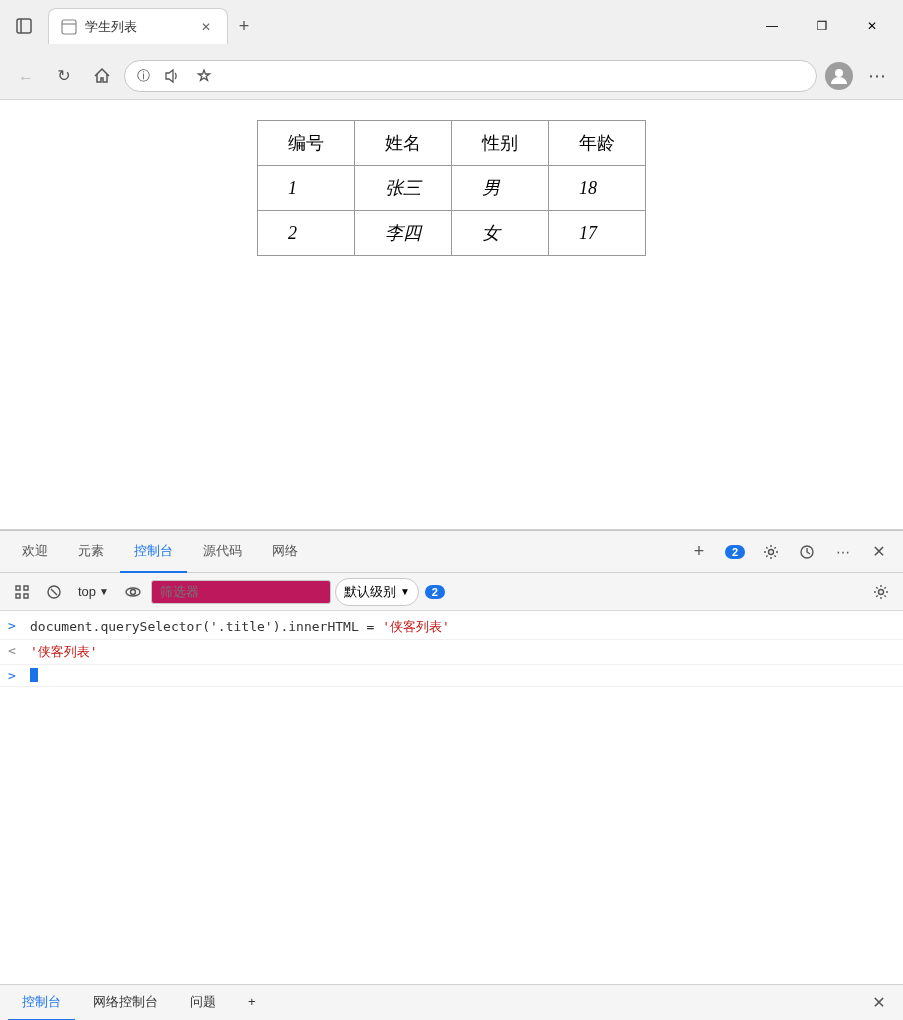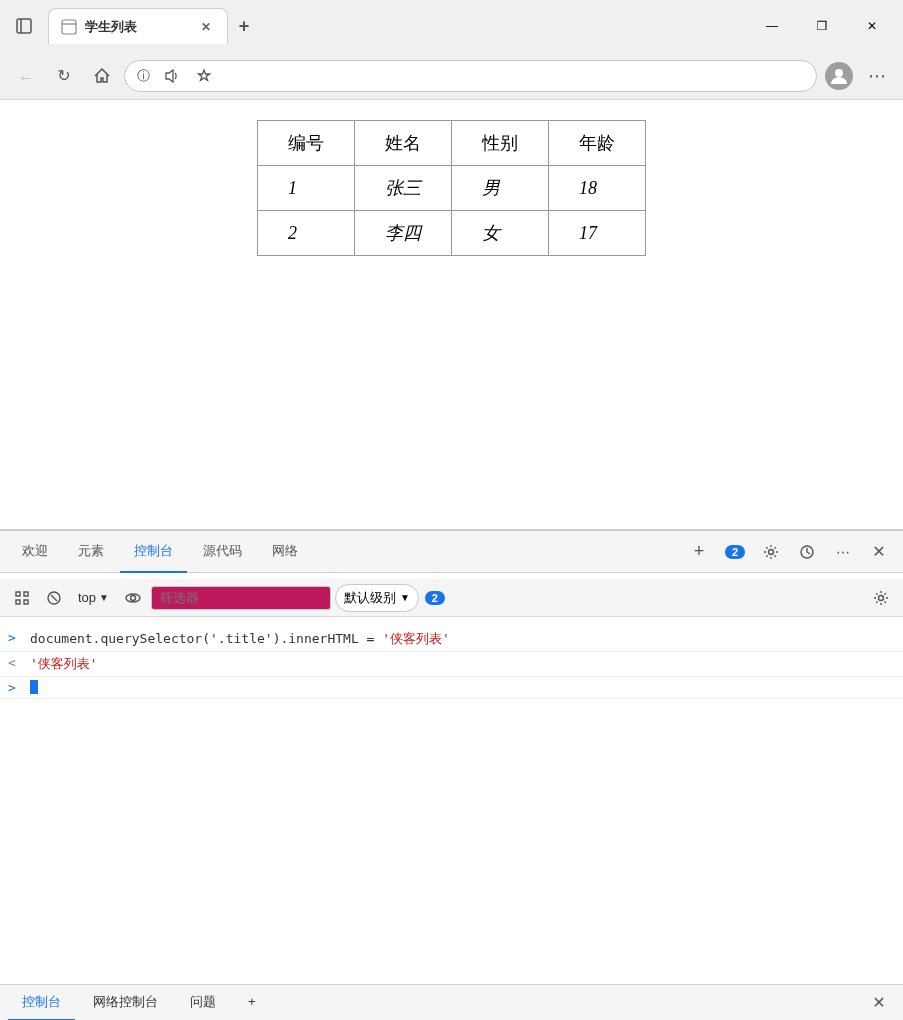--- a/index.html
+++ b/index.html
@@ -5,21 +5,21 @@
     * { margin: 0; padding: 0; box-sizing: border-box; }
     body { width: 903px; height: 1020px; font-family: 'Segoe UI', Arial, sans-serif; background: #f0f0f0; overflow: hidden; }
 
     
     .browser-window { width: 903px; height: 1020px; display: flex; flex-direction: column; background: #f0f0f0; }
 
     
     .title-bar { height: 52px; background: #f0f0f0; display: flex; align-items: center; padding: 0 8px; gap: 8px; }
     .sidebar-toggle { width: 32px; height: 32px; display: flex; align-items: center; justify-content: center; border-radius: 4px; cursor: pointer; }
     .sidebar-toggle svg { width: 18px; height: 18px; }
-    .tab-bar { display: flex; align-items: center; flex: 1; gap: 0; font-weight: bold; }
+    .tab-bar { display: flex; align-items: center; flex: 1; gap: 0; }
     .tab { display: flex; align-items: center; background: #ffffff; border-radius: 8px 8px 0 0; padding: 0 12px; height: 36px; gap: 8px; min-width: 180px; max-width: 240px; border: 1px solid #d0d0d0; border-bottom: none; }
     .tab-icon { width: 16px; height: 16px; }
     .tab-title { font-size: 13px; color: #333; flex: 1; white-space: nowrap; overflow: hidden; text-overflow: ellipsis; }
     .tab-close { width: 18px; height: 18px; border-radius: 50%; display: flex; align-items: center; justify-content: center; cursor: pointer; font-size: 12px; color: #666; }
     .new-tab-btn { width: 32px; height: 32px; display: flex; align-items: center; justify-content: center; border-radius: 4px; cursor: pointer; font-size: 18px; color: #555; }
     .window-controls { display: flex; align-items: center; gap: 4px; margin-left: auto; }
     .win-btn { width: 46px; height: 32px; display: flex; align-items: center; justify-content: center; font-size: 12px; cursor: pointer; }
 
     
     .address-bar { height: 48px; background: #f0f0f0; display: flex; align-items: center; padding: 0 10px; gap: 6px; border-bottom: 1px solid #d8d8d8; }
@@ -39,21 +39,21 @@
     .page-inner { padding: 20px 40px; flex: 1; }
     .page-title { text-align: center; font-size: 36px; font-family: 'STKaiti', 'KaiTi', '楷体', cursive, serif; color: #222; margin-bottom: 20px; }
 
     
     .student-table { margin: 0 auto; border-collapse: collapse; font-family: 'STKaiti', 'KaiTi', '楷体', cursive, serif; font-style: italic; }
     .student-table th, .student-table td { border: 1px solid #999; padding: 10px 30px; font-size: 18px; }
     .student-table th { font-weight: normal; font-style: normal; background: #fff; }
     .student-table td { background: #fff; }
 
     
-    .devtools { background: #ffffff; border-top: 1px solid #c8c8c8; display: flex; flex-direction: column; height: 490px; gap: 6px; }
+    .devtools { background: #ffffff; border-top: 1px solid #c8c8c8; display: flex; flex-direction: column; height: 490px; }
 
     
     .devtools-tabs { height: 42px; background: #f5f5f5; display: flex; align-items: center; padding: 0 8px; gap: 2px; border-bottom: 1px solid #d0d0d0; }
     .devtools-tab { padding: 6px 14px; font-size: 13px; color: #555; cursor: pointer; border-bottom: 2px solid transparent; height: 42px; display: flex; align-items: center; }
     .devtools-tab.active { color: #1a73e8; border-bottom: 2px solid #1a73e8; }
     .devtools-tab-actions { margin-left: auto; display: flex; align-items: center; gap: 4px; }
     .devtools-tab-action { width: 32px; height: 32px; display: flex; align-items: center; justify-content: center; border-radius: 4px; cursor: pointer; color: #555; font-size: 14px; }
     .badge { background: #1a73e8; color: white; border-radius: 10px; padding: 1px 6px; font-size: 11px; font-weight: bold; min-width: 20px; text-align: center; }
 
     

